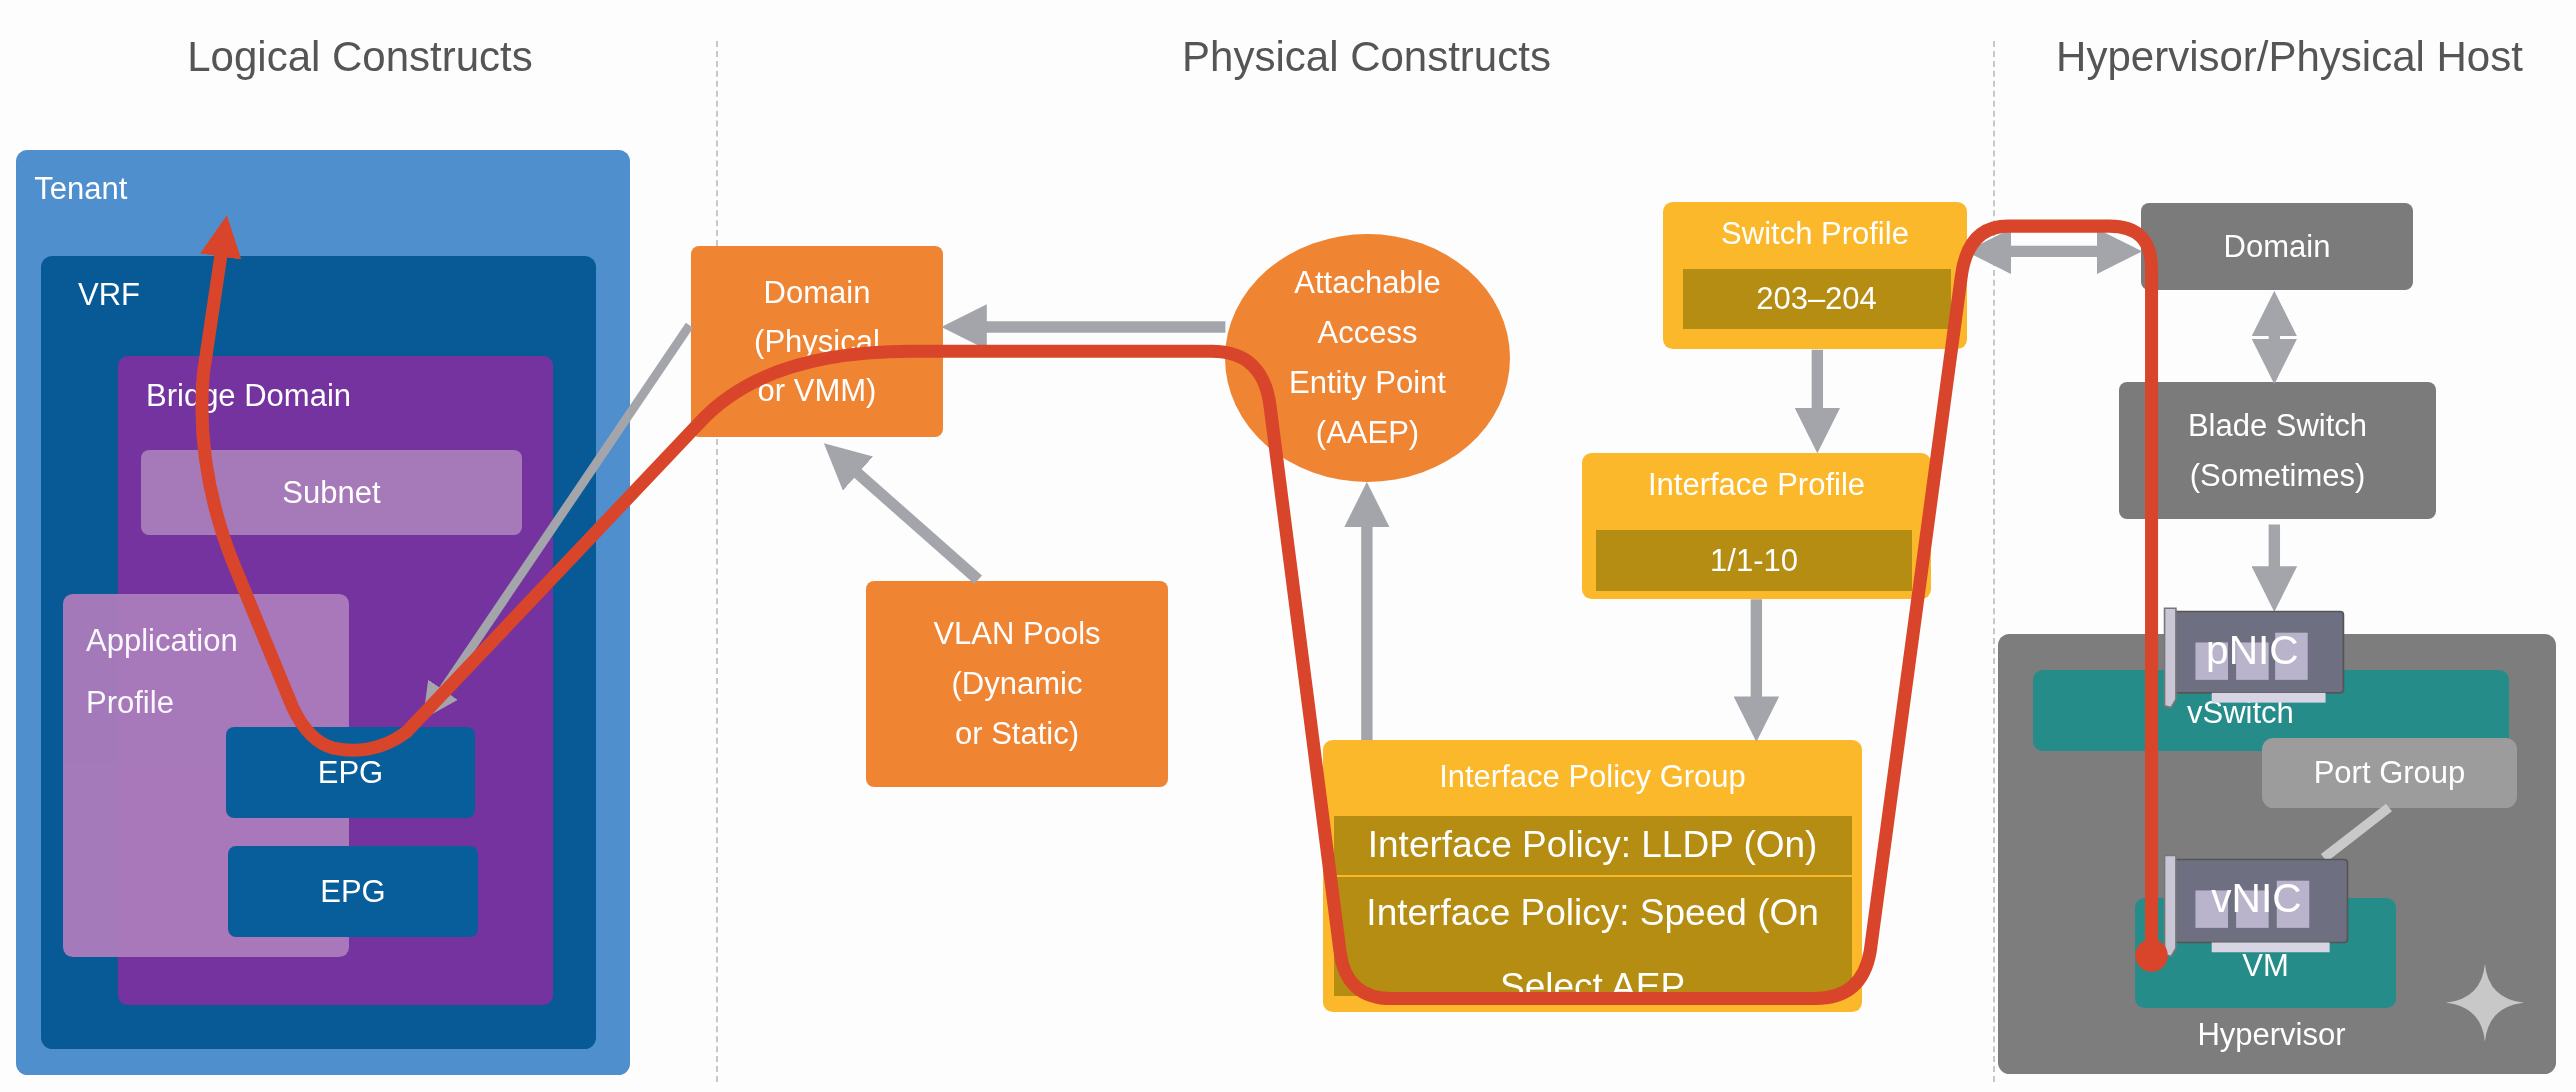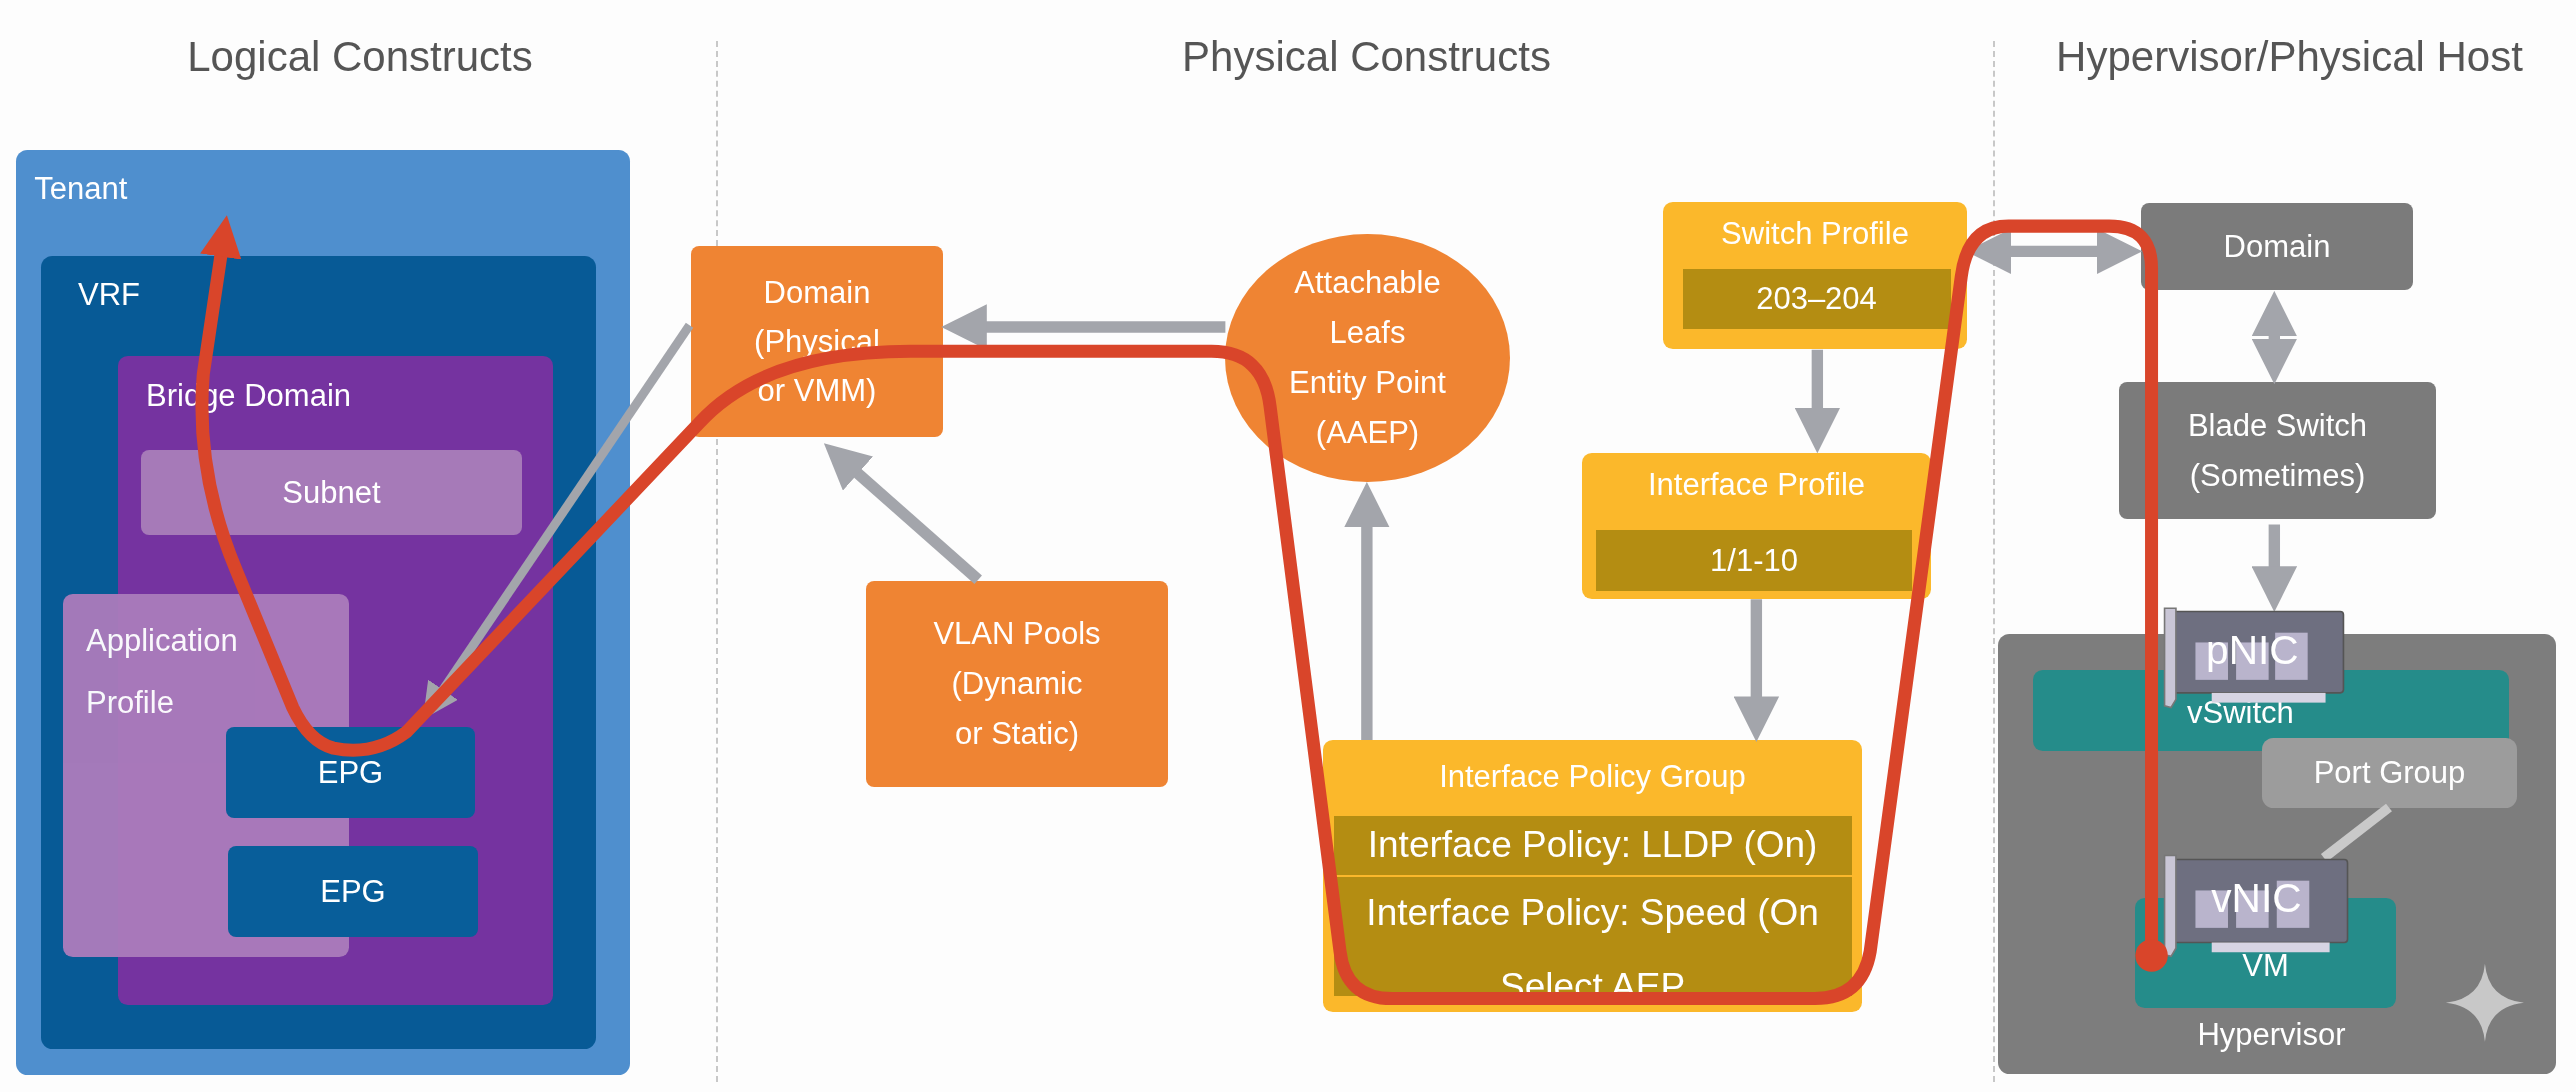--- a/index.html
+++ b/index.html
@@ -63,21 +63,21 @@
   <div class="lbl" style="line-height:49px;">
     <div>Domain</div>
     <div>(Physical</div>
     <div>or VMM)</div>
   </div>
 </div>
 
 <div class="abs center" style="left:1225px;top:234px;width:285px;height:248px;border-radius:50%;background:#ef8433;">
   <div class="lbl" style="line-height:50px;">
     <div>Attachable</div>
-    <div>Leafs</div>
+    <div>Access</div>
     <div>Entity Point</div>
     <div>(AAEP)</div>
   </div>
 </div>
 
 <div class="abs orange center" style="left:866px;top:581px;width:302px;height:206px;">
   <div class="lbl" style="line-height:50px;">
     <div>VLAN Pools</div>
     <div>(Dynamic</div>
     <div>or Static)</div>

